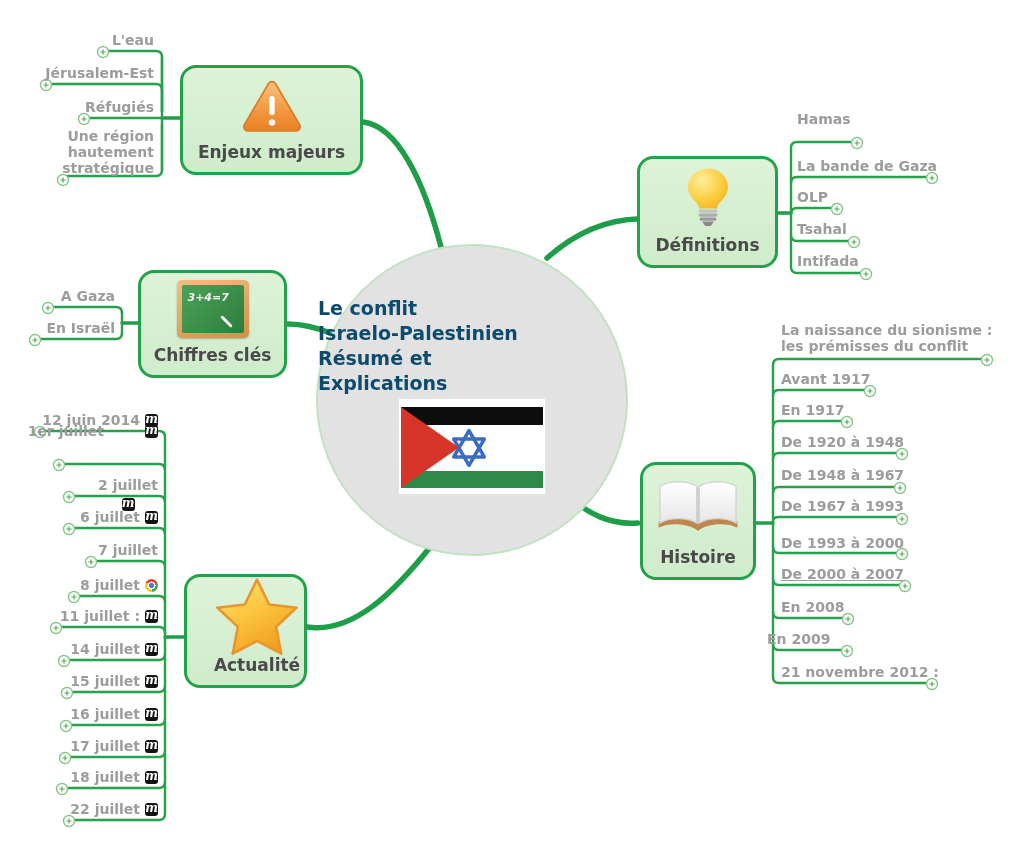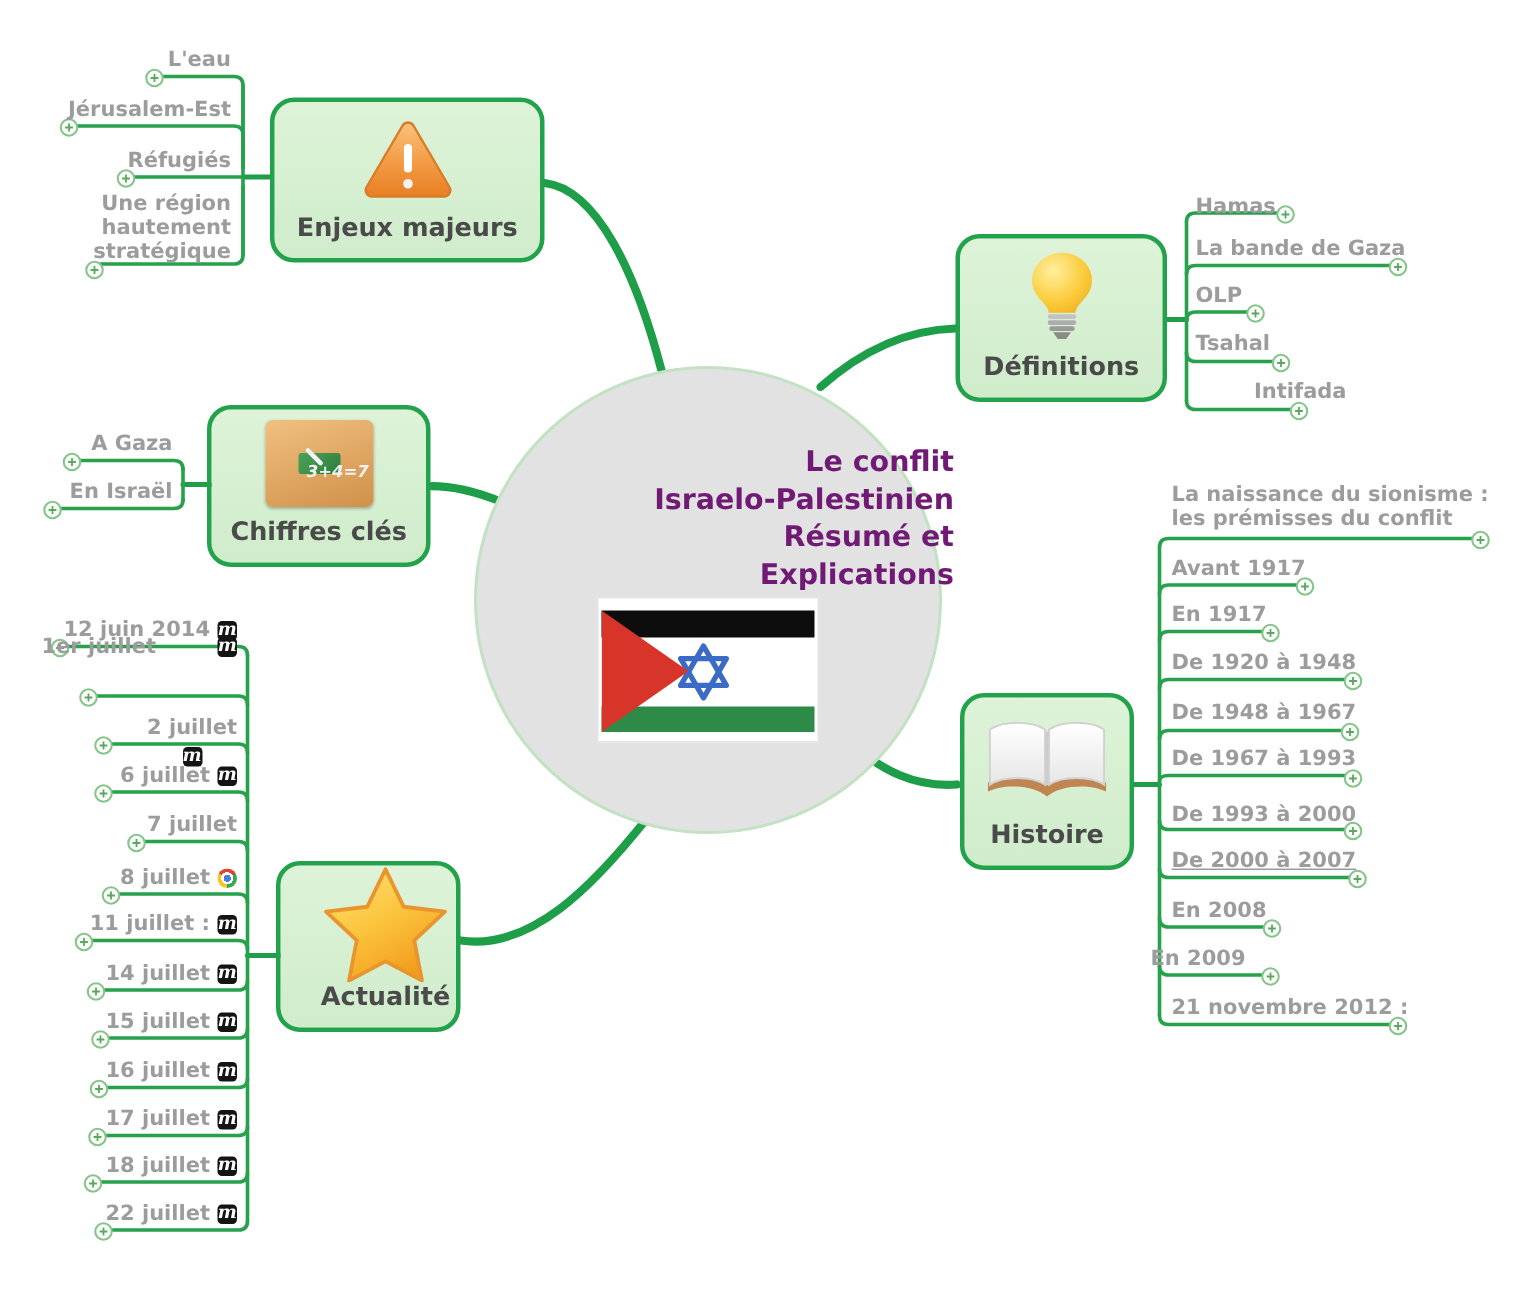--- a/index.html
+++ b/index.html
@@ -3,22 +3,22 @@
 <meta charset="utf-8">
 <style>
   html,body{margin:0;padding:0;background:#fff;}
   #canvas{position:relative;width:1024px;height:864px;overflow:hidden;
           font-family:"DejaVu Sans","Liberation Sans",sans-serif;background:#fff;}
   svg.layer{position:absolute;left:0;top:0;z-index:0;}
 
   
   .center-circle{position:absolute;left:316px;top:244px;width:312px;height:312px;
     border-radius:50%;background:#e2e2e2;border:2px solid #c3e1c3;box-sizing:border-box;z-index:1;cursor:pointer;}
-  .center-title{position:absolute;left:10px;top:50px;width:100%;text-align:right;
-    color:#701a75;font-weight:bold;font-size:19px;line-height:25px;}
+  .center-title{position:absolute;left:0;top:50px;width:100%;text-align:left;
+    color:#0c4a6e;font-weight:bold;font-size:19px;line-height:25px;}
   .flag{position:absolute;left:80px;top:152px;width:148px;height:97px;background:#fff;
     border:1px solid #e3e3e3;box-sizing:border-box;}
   .flag-in{position:absolute;left:2px;right:2px;top:8px;bottom:6px;background:#fff;}
   .flag-black{position:absolute;left:0;right:0;top:0;height:18px;background:#0d0d0d;}
   .flag-green{position:absolute;left:0;right:0;bottom:0;height:17px;background:#2e8b47;}
   .flag-tri{position:absolute;left:0;top:0;bottom:0;width:58px;background:#d8352a;
     clip-path:polygon(0 0,100% 50%,0 100%);}
   .flag-star{position:absolute;left:47px;top:20px;width:42px;height:42px;}
 
   
@@ -37,21 +37,21 @@
 
   
   .lemonde-icon{display:inline-block;width:13px;height:13px;background:#141414;border-radius:3px;
     color:#fff;font:italic bold 12px/11px "DejaVu Serif",serif;text-align:center;overflow:hidden;}
   .chrome-icon{display:inline-block;width:13px;height:13px;border-radius:50%;
     background:radial-gradient(circle at 50% 50%,#4a7de0 0 2.4px,#fff 2.4px 4.1px,rgba(0,0,0,0) 4.1px),
     conic-gradient(from -60deg,#e8402f 0 120deg,#3aa757 0 240deg,#fdc21f 0 360deg);}
 
   
   .board{width:72px;height:58px;background:linear-gradient(160deg,#f0c080,#d09049);
-    border-radius:5px;padding:22px;box-sizing:border-box;box-shadow:0 1px 2px rgba(0,0,0,.25);}
+    border-radius:5px;padding:5px;box-sizing:border-box;box-shadow:0 1px 2px rgba(0,0,0,.25);}
   .board-in{position:relative;width:100%;height:100%;border-radius:2px;
     background:linear-gradient(135deg,#4ca257,#2d7d3e);}
   .board-text{position:absolute;left:6px;top:6px;color:#f2f2f2;
     font:italic bold 11px "DejaVu Sans",sans-serif;}
   .chalk{position:absolute;right:10px;bottom:10px;width:15px;height:3px;background:#f5f5f5;
     border-radius:2px;transform:rotate(45deg);}
 </style>
 </head>
 <body>
 
@@ -423,25 +423,25 @@
   </div>
   <div class="sub row" style="right:866px;top:769px;">
     <span>18 juillet</span>
     <span class="lemonde-icon">m</span>
   </div>
   <div class="sub row" style="right:866px;top:801px;">
     <span>22 juillet</span>
     <span class="lemonde-icon">m</span>
   </div>
 
-  <div class="sub" style="left:797px;top:130px;">Hamas</div>
+  <div class="sub" style="left:797px;top:111px;">Hamas</div>
   <div class="sub" style="left:797px;top:158px;">La bande de Gaza</div>
   <div class="sub" style="left:797px;top:189px;">OLP</div>
   <div class="sub" style="left:797px;top:221px;">Tsahal</div>
-  <div class="sub" style="left:836px;top:253px;text-align:right;">Intifada</div>
+  <div class="sub" style="left:797px;top:253px;text-align:right;">Intifada</div>
 
   <div class="sub wrap" style="left:781px;top:322px;width:228px;">La naissance du sionisme : les prémisses du conflit</div>
   <div class="sub" style="left:781px;top:371px;">Avant 1917</div>
   <div class="sub" style="left:781px;top:402px;">En 1917</div>
   <div class="sub" style="left:781px;top:434px;">De 1920 à 1948</div>
   <div class="sub" style="left:781px;top:467px;">De 1948 à 1967</div>
   <div class="sub" style="left:781px;top:498px;">De 1967 à 1993</div>
   <div class="sub" style="left:781px;top:535px;">De 1993 à 2000</div>
   <div class="sub" style="left:781px;top:566px;text-decoration:underline;">De 2000 à 2007</div>
   <div class="sub" style="left:781px;top:599px;">En 2008</div>

